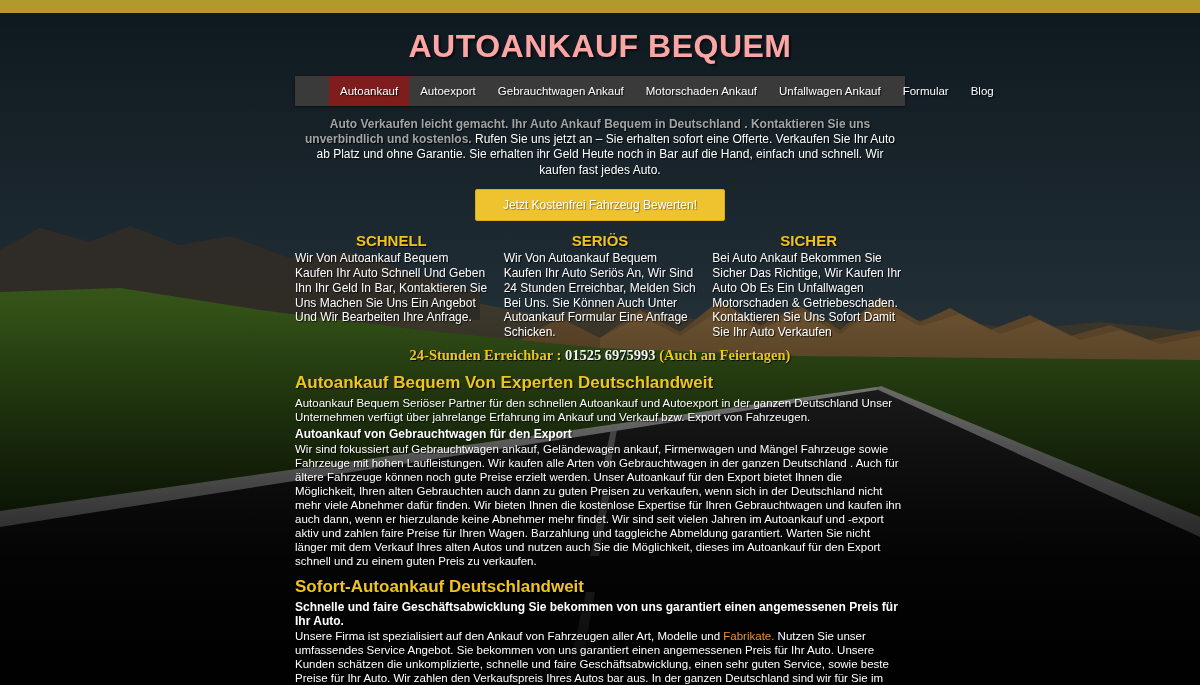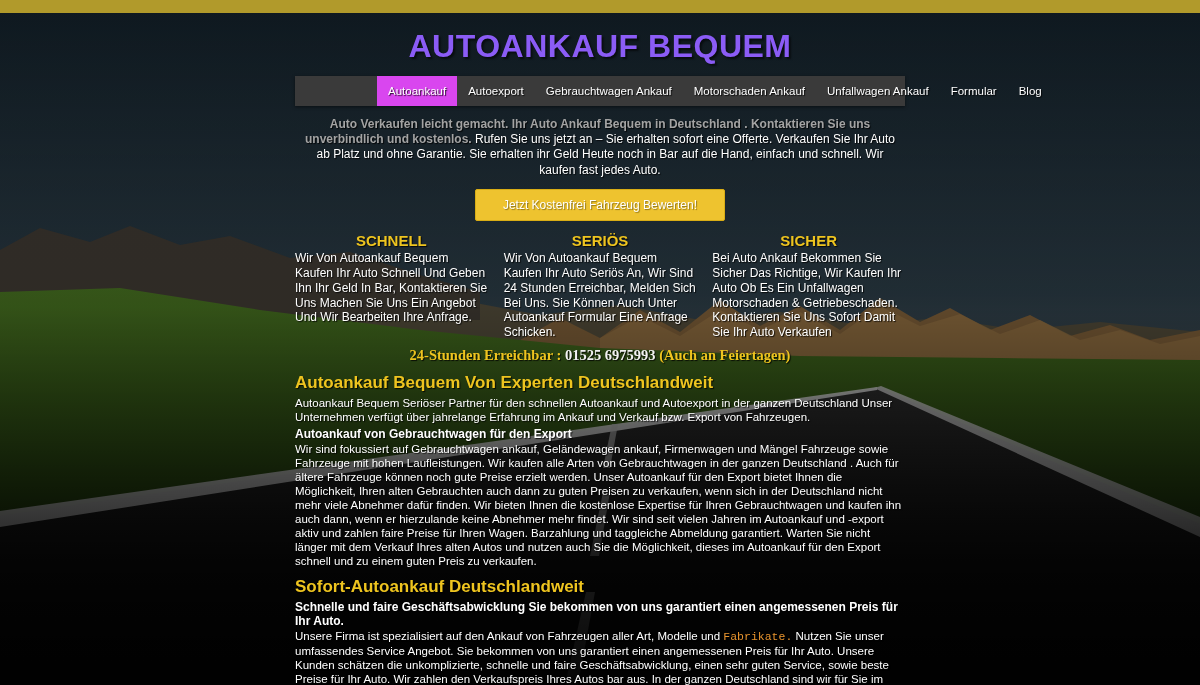--- a/index.html
+++ b/index.html
@@ -8,51 +8,51 @@
     background:#000;font-family:"Liberation Sans", sans-serif;
   }
   .bg{position:absolute;top:0;left:0;width:1200px;height:685px;z-index:0;}
   .topbar{position:absolute;top:0;left:0;width:1200px;height:13px;background:#b19a2b;z-index:2;}
   .content{
     position:relative;z-index:3;width:610px;margin:0 auto;padding-top:13px;
     color:#fff;text-shadow:1px 1px 1px rgba(0,0,0,.8);
   }
   .site-title{
     margin:15px 0 0;text-align:center;font-size:32px;font-weight:bold;
-    color:#8b5cf6;letter-spacing:.5px;text-shadow:2px 2px 2px rgba(0,0,0,.55);
+    color:#fca5a5;letter-spacing:.5px;text-shadow:2px 2px 2px rgba(0,0,0,.55);
   }
   .main-nav{
     margin-top:11px;background:#3a3a3a;height:30px;display:flex;align-items:stretch;
     padding-left:34px;box-shadow:0 1px 3px rgba(0,0,0,.5);
   }
   .nav-item{
     display:flex;align-items:center;padding:0 11px;font-size:11.5px;color:#fff;
     cursor:pointer;white-space:nowrap;
   }
-  .nav-item.active{background:#d946ef;margin-left:48px;}
+  .nav-item.active{background:#7f1d1d;}
   .intro{margin:11px auto 0;width:600px;text-align:center;font-size:12px;line-height:1.27;}
   .intro .lead{color:#a3a3a3;font-weight:bold;}
   .cta-row{text-align:center;margin-top:11px;}
   .cta{
     background:#eec32f;color:#fff;border:1px solid #d9ad15;border-radius:2px;
     font-family:"Liberation Sans", sans-serif;font-size:12px;padding:8px 27px;
     cursor:pointer;text-shadow:1px 1px 1px rgba(0,0,0,.4);
   }
   .features{display:flex;gap:16px;margin-top:11px;text-align:left;}
   .feature{flex:1;}
   .feature h3{margin:0 0 2px;font-size:15px;color:#eec41f;text-align:center;}
   .feature p{margin:0;font-size:12px;line-height:1.24;}
   .hotline{margin-top:7px;text-align:center;font-size:14.5px;font-weight:bold;color:#eec41f;font-family:Liberation Serif, serif;}
   .hotline .phone{color:#f2f2f2;}
   .sections{text-align:left;}
   .section-heading{margin:9px 0 3px;font-size:17px;font-weight:bold;color:#eec41f;}
   .sections p{margin:0 0 3px;font-size:11.5px;line-height:1.22;}
   .subhead{font-weight:bold;font-size:12px;margin:1px 0 1px;}
   .lead-line{font-weight:bold;font-size:12px;margin:3px 0 1px;}
-  .inline-link{color:#e8942e;text-decoration:none;cursor:pointer;font-family:Liberation Mono, monospace;}
+  .inline-link{color:#e8942e;text-decoration:none;cursor:pointer;}
 </style>
 </head>
 <body>
 
 <div class="bg">
   <svg width="1200" height="685" viewBox="0 0 1200 685" preserveAspectRatio="none">
     <defs>
       <linearGradient id="sky" x1="0" y1="0" x2="0" y2="1">
         <stop offset="0" stop-color="#14222c"></stop>
         <stop offset="0.7" stop-color="#2f414c"></stop>

